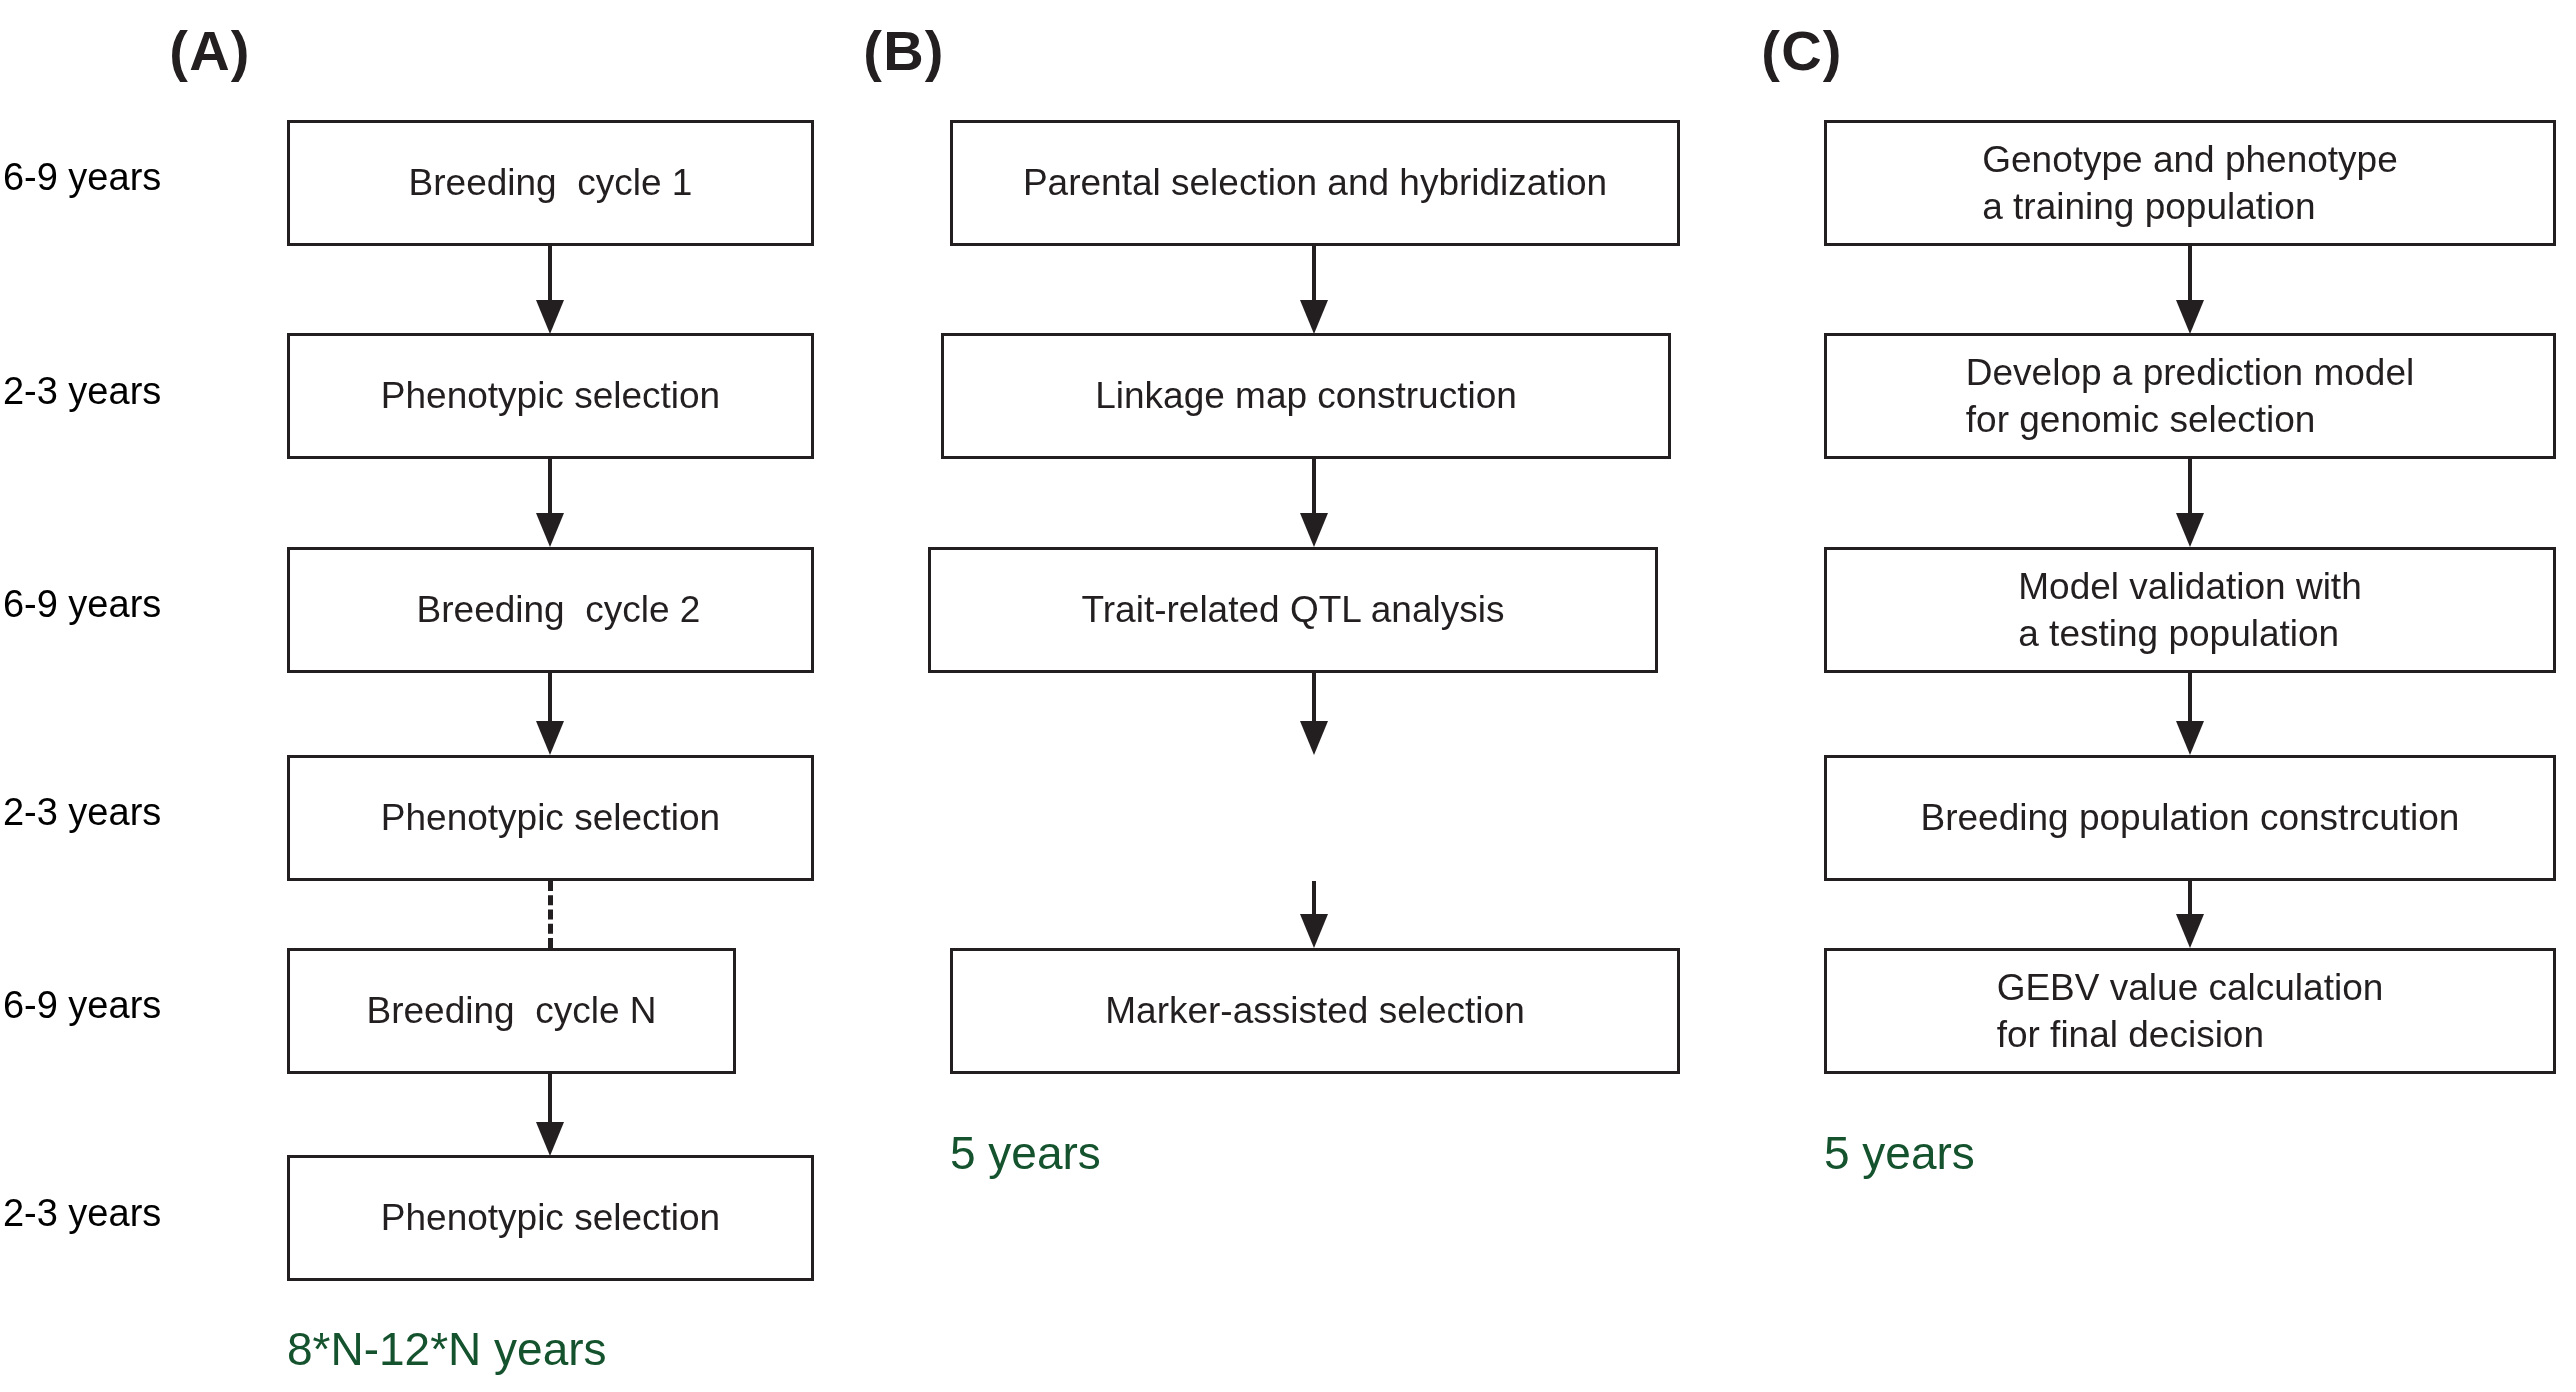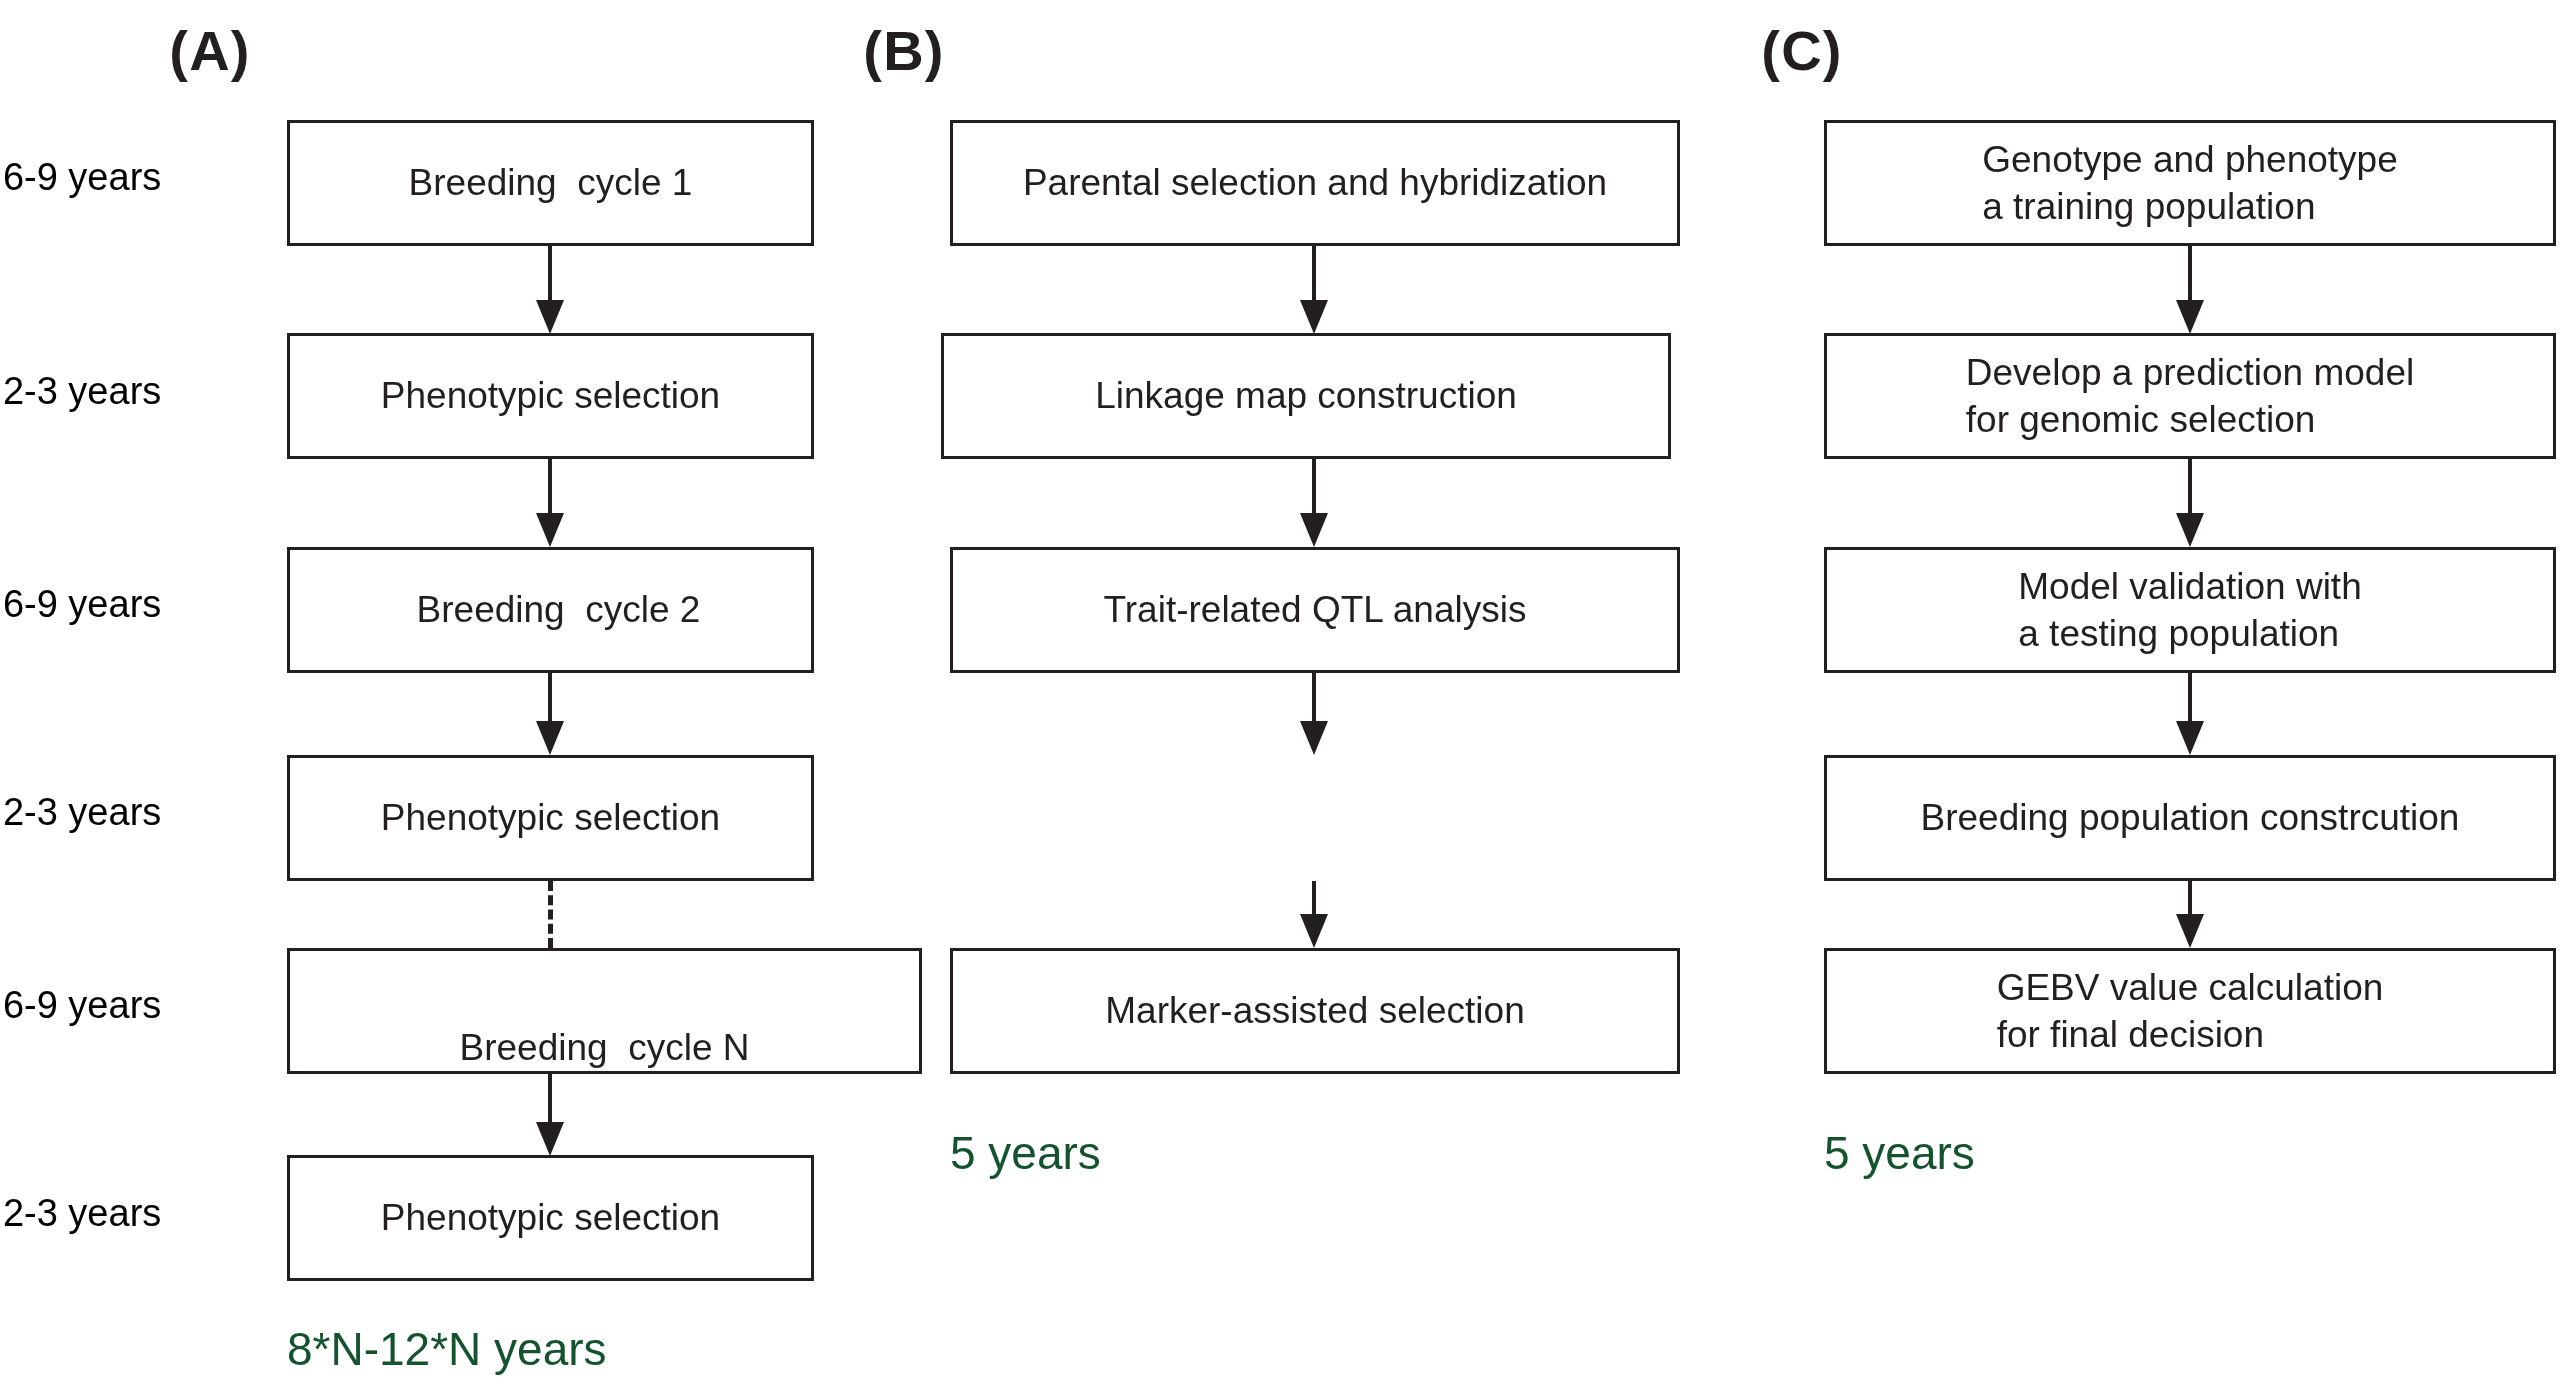--- a/index.html
+++ b/index.html
@@ -96,41 +96,41 @@
     </div>
   <div class="arrow" style="left:536px;top:459px;height:88px;"></div>
   <div class="fbox" style="left:287px;top:547px;width:527px;padding-left:16px;">
       <span class="txt">Breeding  cycle 2</span>
     </div>
   <div class="arrow" style="left:536px;top:673px;height:82px;"></div>
   <div class="fbox" style="left:287px;top:755px;width:527px;">
       <span class="txt">Phenotypic selection</span>
     </div>
   <div class="dashed" style="left:548px;top:881px;height:67px;"></div>
-  <div class="fbox" style="left:287px;top:948px;width:635px;align-items:flex-end;">
+  <div class="fbox" style="left:287px;top:948px;width:449px;">
       <span class="txt">Breeding  cycle N</span>
     </div>
   <div class="arrow" style="left:536px;top:1074px;height:82px;"></div>
   <div class="fbox" style="left:287px;top:1155px;width:527px;">
       <span class="txt">Phenotypic selection</span>
     </div>
 
   <div class="total" style="left:287px;top:1322px;width:527px;">8*N-12*N years</div>
 
   <div class="hdr" style="left:796px;top:17.6px;">(B)</div>
 
   <div class="fbox" style="left:950px;top:120px;width:730px;">
       <span class="txt">Parental selection and hybridization</span>
     </div>
   <div class="arrow" style="left:1300px;top:246px;height:88px;"></div>
   <div class="fbox" style="left:941px;top:333px;width:730px;">
       <span class="txt">Linkage map construction</span>
     </div>
   <div class="arrow" style="left:1300px;top:459px;height:88px;"></div>
-  <div class="fbox" style="left:950px;top:547px;width:730px;">
+  <div class="fbox" style="left:928px;top:547px;width:730px;">
       <span class="txt">Trait-related QTL analysis</span>
     </div>
   <div class="arrow" style="left:1300px;top:673px;height:82px;"></div>
   <div class="arrow" style="left:1300px;top:881px;height:67px;"></div>
   <div class="fbox" style="left:950px;top:948px;width:730px;">
       <span class="txt">Marker-assisted selection</span>
     </div>
 
   <div class="total" style="left:950px;top:1126px;width:730px;">5 years</div>
 

